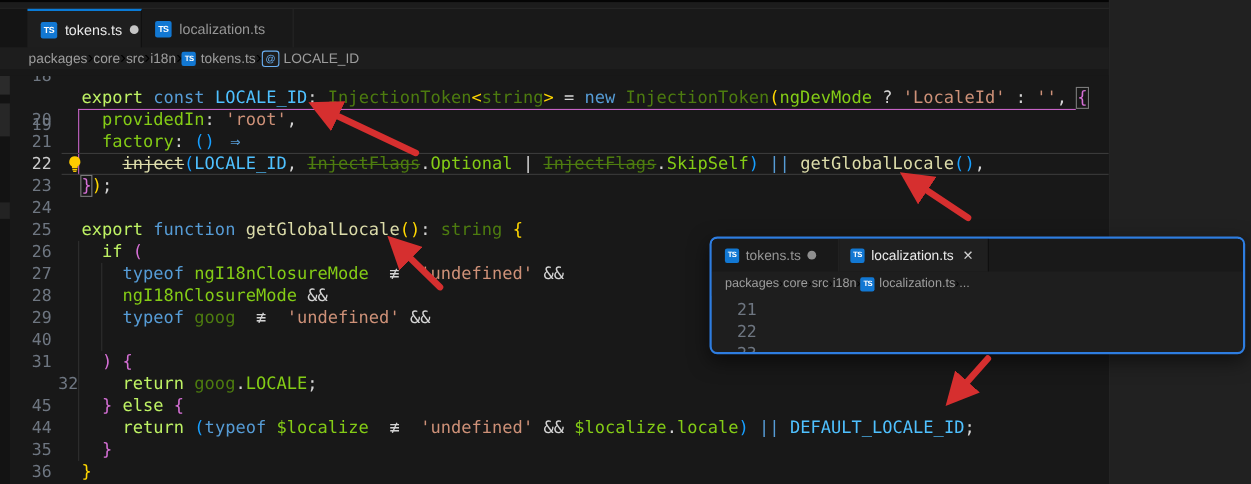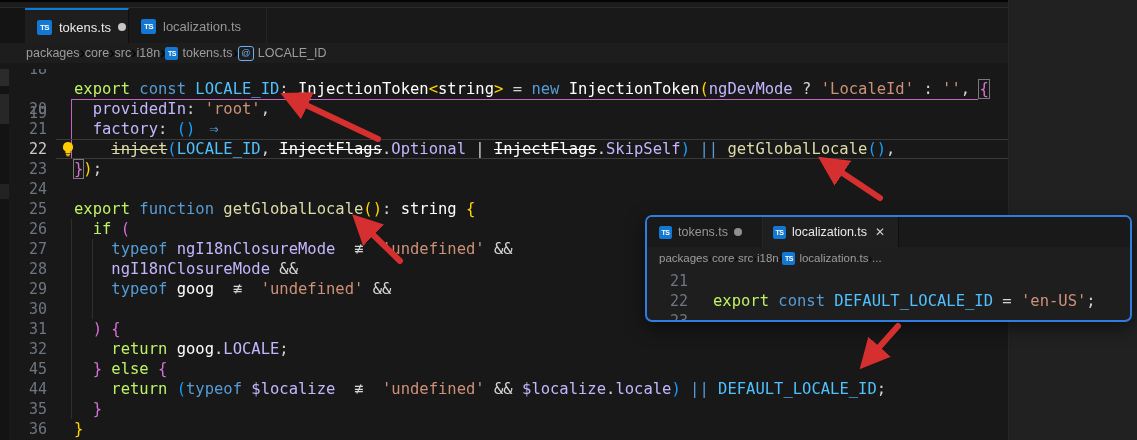--- a/index.html
+++ b/index.html
@@ -33,22 +33,22 @@
   .sl-seg{position:absolute;left:0;width:9px;}
   .guide{position:absolute;width:1px;background:#2f2f2f;}
   .guide.orchid{background:#c563c5;}
   .guide-h{position:absolute;height:1px;background:#c563c5;}
   .curline{position:absolute;left:56px;width:952px;height:20px;border-top:1px solid #3a3a3a;border-bottom:1px solid #3a3a3a;box-sizing:border-box;}
   .row{position:absolute;left:0;width:100%;height:20px;}
   .num{position:absolute;left:0;top:0;width:47px;text-align:right;color:#6e7681;
        font:15px/20px "DejaVu Sans Mono","Liberation Mono",monospace;}
   .num.cur{color:#cbcbcb;}
   .code{position:absolute;top:0;white-space:pre;font:15.5px/20px "DejaVu Sans Mono","Liberation Mono",monospace;color:#d4d4d4;}
-  .tok.kw{color:#bef264}.tok.kw2{color:#569cd6}.tok.id{color:#c4b5fd}.tok.cid{color:#4fc1ff}
-  .tok.ty{color:#ffffff}.tok.st{color:#ce9178}.tok.fn{color:#dcdcaa}.tok.pl{color:#d4d4d4}
+  .tok.kw{color:#bef264}.tok.kw2{color:#569cd6}.tok.id{color:#84cc16}.tok.cid{color:#4fc1ff}
+  .tok.ty{color:#4d7c0f}.tok.st{color:#ce9178}.tok.fn{color:#dcdcaa}.tok.pl{color:#d4d4d4}
   .tok.opb{color:#569cd6}.tok.b0{color:#ffd700}.tok.b1{color:#d670d6}.tok.b2{color:#179fff}
   .tok.strike{text-decoration:line-through;}
   .tok.boxed{outline:1px solid #7a7a7a;}
   .tok.lig{display:inline-block;text-align:center;}
   #bulb{position:absolute;left:60px;top:72px;width:16px;height:16px;}
   
   #inset{position:absolute;left:645px;top:215px;width:487px;height:107px;background:#1e1e1e;border:2px solid #2e7de0;
          border-radius:7px;box-sizing:border-box;overflow:hidden;box-shadow:0 6px 18px rgba(0,0,0,.55);z-index:40;}
   #inset-tabbar{position:absolute;left:0;top:0;width:100%;height:30px;background:#191919;}
   #inset .tab{height:30px;gap:6px;padding:0 10px;}
@@ -162,28 +162,28 @@
           </div>
           <div class="row" style="top: 190px;">
             <span class="num" style="width: 47px;">28</span>
             <span class="code" style="left: 74px;"><span class="tok pl">    </span><span class="tok id">ngI18nClosureMode</span><span class="tok pl"> </span><span class="tok pl">&amp;&amp;</span></span>
           </div>
           <div class="row" style="top: 210px;">
             <span class="num" style="width: 47px;">29</span>
             <span class="code" style="left: 74px;"><span class="tok pl">    </span><span class="tok kw2">typeof</span><span class="tok pl"> </span><span class="tok ty">goog</span><span class="tok pl"> </span><span class="tok pl lig" style="width: 27.99px;">≢</span><span class="tok pl"> </span><span class="tok st">'undefined'</span><span class="tok pl"> </span><span class="tok pl">&amp;&amp;</span></span>
           </div>
           <div class="row" style="top: 230px;">
-            <span class="num" style="width: 47px;">30</span>
+            <span class="num" style="width: 47px;">40</span>
           </div>
           <div class="row" style="top: 250px;">
             <span class="num" style="width: 47px;">31</span>
             <span class="code" style="left: 74px;"><span class="tok pl">  </span><span class="tok b1">)</span><span class="tok pl"> </span><span class="tok b1">{</span></span>
           </div>
           <div class="row" style="top: 270px;">
-            <span class="num" style="width: 47px;">32</span>
+            <span class="num" style="width: 47px; padding-left: 24px;">32</span>
             <span class="code" style="left: 74px;"><span class="tok pl">    </span><span class="tok kw">return</span><span class="tok pl"> </span><span class="tok ty">goog</span><span class="tok pl">.</span><span class="tok id">LOCALE</span><span class="tok pl">;</span></span>
           </div>
           <div class="row" style="top: 290px;">
             <span class="num" style="width: 47px;">45</span>
             <span class="code" style="left: 74px;"><span class="tok pl">  </span><span class="tok b1">}</span><span class="tok pl"> </span><span class="tok kw">else</span><span class="tok pl"> </span><span class="tok b1">{</span></span>
           </div>
           <div class="row" style="top: 310px;">
             <span class="num" style="width: 47px;">44</span>
             <span class="code" style="left: 74px;"><span class="tok pl">    </span><span class="tok kw">return</span><span class="tok pl"> </span><span class="tok b2">(</span><span class="tok kw2">typeof</span><span class="tok pl"> </span><span class="tok id">$localize</span><span class="tok pl"> </span><span class="tok pl lig" style="width: 27.99px;">≢</span><span class="tok pl"> </span><span class="tok st">'undefined'</span><span class="tok pl"> </span><span class="tok pl">&amp;&amp;</span><span class="tok pl"> </span><span class="tok id">$localize</span><span class="tok pl">.</span><span class="tok id">locale</span><span class="tok b2">)</span><span class="tok pl"> </span><span class="tok opb">||</span><span class="tok pl"> </span><span class="tok cid">DEFAULT_LOCALE_ID</span><span class="tok pl">;</span></span>
           </div>
@@ -245,21 +245,20 @@
           <span>...</span>
         </span>
       </div>
     <div id="inset-code">
         <div class="row" style="top: 2px;">
           <span class="num" style="width: 41px;">21</span>
           <span class="code" style="left: 66px;"></span>
         </div>
         <div class="row" style="top: 22px;">
           <span class="num" style="width: 41px;">22</span>
-          <span class="code" style="left: 66px;"><span class="tok kw">export</span><span class="tok pl"> </span><span class="tok kw2">const</span><span class="tok pl"> </span><span class="tok cid">DEFAULT_LOCALE_ID</span><span class="tok pl"> = </span><span class="tok st">'en-US'</span><span class="tok pl">;</span></span>
         </div>
         <div class="row" style="top: 42px;">
           <span class="num" style="width: 41px;">23</span>
           <span class="code" style="left: 66px;"></span>
         </div>
       </div>
   </div>
 
   <svg id="arrows">
     <defs>

